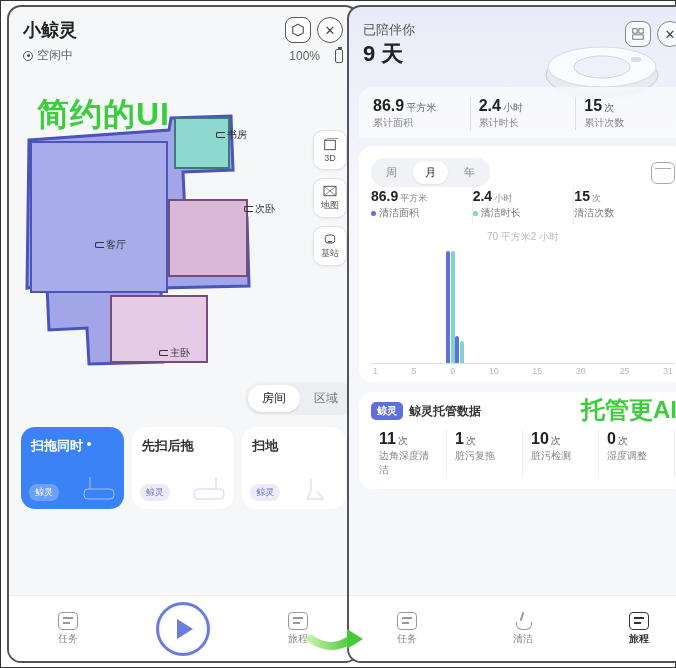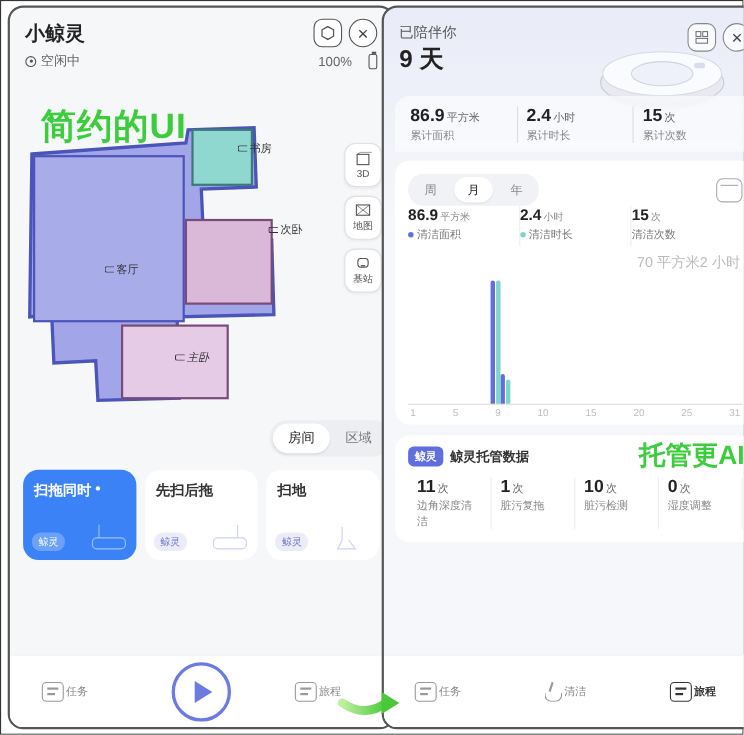--- a/index.html
+++ b/index.html
@@ -47,21 +47,21 @@
     position:absolute; top:86px; left:28px; font-size:32px; font-weight:700;
     color:#3ccd3c; letter-spacing:1px; z-index:10;
   }
 
   .map-area { position:relative; height:312px; margin:4px 0 0; }
   .map-svg { position:absolute; left:10px; top:36px; }
   .room-label { position:absolute; font-size:10px; color:#333; display:flex; align-items:center; gap:2px; }
   .rl-study { right:110px; top:54px; }
   .rl-second { right:82px; top:128px; }
   .rl-living { left:86px; top:164px; }
-  .rl-master { left:150px; top:244px;font-style:italic; }
+  .rl-master { left:150px; top:272px; }
   .bed-icon { display:inline-block; width:9px; height:6px; border:1px solid #333; border-right:none; border-radius:2px 0 0 2px; }
 
   .side-tools { position:absolute; right:10px; top:56px; display:flex; flex-direction:column; gap:8px; }
   .tool-chip { width:34px; height:40px; background:#fff; border:1px solid #e0e0e5; border-radius:10px; display:flex; flex-direction:column; align-items:center; justify-content:center; font-size:9px; color:#555; gap:1px; box-shadow:0 1px 3px rgba(0,0,0,0.06);}
   .tool-chip svg { width:16px; height:14px; }
 
   .seg { display:flex; justify-content:flex-end; padding:0 2px; margin-top:-4px; }
   .seg-pill { display:flex; background:#edeef2; border-radius:16px; padding:3px; }
   .seg-opt { padding:5px 14px; font-size:12px; color:#777; border-radius:14px; }
   .seg-opt.active { background:#fff; color:#222; box-shadow:0 1px 2px rgba(0,0,0,.1); }
@@ -70,21 +70,21 @@
   .mode-card { flex:1; height:82px; background:#fff; border-radius:14px; padding:10px 10px; position:relative; overflow:hidden; }
   .mode-card.active { background:#3b82f6; color:#fff; }
   .mode-title { font-size:13px; font-weight:600; color:#333; }
   .mode-card.active .mode-title { color:#fff; }
   .mode-card.active .mode-title::after { content:""; display:inline-block; width:4px; height:4px; background:#fff; border-radius:50%; margin-left:4px; vertical-align:4px; }
   .mode-tag { position:absolute; left:8px; bottom:8px; font-size:9px; padding:2px 6px; border-radius:8px; background:rgba(120,130,200,.15); color:#6a74c8; }
   .mode-card.active .mode-tag { background:rgba(255,255,255,.25); color:#fff; }
   .mode-illus { position:absolute; right:6px; bottom:6px; opacity:.5; }
 
   .bottom-bar { position:absolute; bottom:0; left:0; right:0; height:66px; background:#fff; border-top:1px solid #eee; display:flex; align-items:center; justify-content:space-around; }
-  .nav-item { display:flex; flex-direction:row; align-items:center; gap:2px; font-size:10px; color:#888; width:60px; }
+  .nav-item { display:flex; flex-direction:column; align-items:center; gap:2px; font-size:10px; color:#888; width:60px;justify-content:center; }
   .nav-item.active { color:#333; font-weight:600; }
   .nav-glyph { width:20px; height:18px; border:1.5px solid #999; border-radius:4px; position:relative; }
   .nav-item.active .nav-glyph { border-color:#333; }
   .nav-glyph::before { content:""; position:absolute; left:4px; right:4px; top:4px; height:2px; background:#999; }
   .nav-glyph::after { content:""; position:absolute; left:4px; right:7px; top:9px; height:2px; background:#999; }
   .nav-item.active .nav-glyph::before,.nav-item.active .nav-glyph::after{ background:#333;}
   .play-btn { width:54px; height:54px; border-radius:50%; border:3px solid #6b7be0; display:flex; align-items:center; justify-content:center; position:relative; background:radial-gradient(circle,#fff 55%,#eef 100%); }
   .play-btn::before { content:""; width:0; height:0; border-left:16px solid #6b7be0; border-top:10px solid transparent; border-bottom:10px solid transparent; margin-left:4px; }
 
   
@@ -114,21 +114,21 @@
   .month-title { font-size:14px; font-weight:700; margin:10px 0 6px; color:#222; }
   .legend-row { display:flex; }
   .legend { flex:1; border-right:1px solid #eee; padding:0 8px 4px 0; }
   .legend:last-child{ border:none; }
   .legend .v { font-size:14px; font-weight:800; color:#222; }
   .legend .u { font-size:9px; color:#888; margin-left:2px; }
   .legend .l { font-size:10px; color:#777; display:flex; align-items:center; gap:3px; margin-top:1px;}
   .legend .dot{ width:5px; height:5px; border-radius:50%; display:inline-block; }
 
   .chart-wrap { margin-top:6px; }
-  .axis-top { display:flex; justify-content:flex-end; font-size:13px; color:#bbb; padding:0 2px; }
+  .axis-top { display:flex; justify-content:center; font-size:10px; color:#bbb; padding:0 2px; }
   .chart-area { position:relative; height:118px; border-bottom:1px solid #ddd; margin-top:2px; }
   .bar { position:absolute; bottom:0; width:4px; border-radius:2px 2px 0 0; }
   .xaxis { display:flex; justify-content:space-between; font-size:9px; color:#bbb; padding:2px 2px 0; }
 
   .mgmt-card { background:#fff; border-radius:14px; padding:10px 12px 12px; margin-top:10px; position:relative; }
   .mgmt-title { display:flex; align-items:center; gap:6px; font-size:12px; font-weight:700; color:#333;}
   .mgmt-badge { background:#5f6fe0; color:#fff; font-size:10px; padding:2px 6px; border-radius:5px; }
   .overlay-right { position:absolute; right:10px; top:2px; font-size:24px; font-weight:700; color:#3ccd3c; }
   .mgmt-stats { display:flex; margin-top:10px; }
   .mgmt-stats .stat { border-right:1px solid #eee; }

